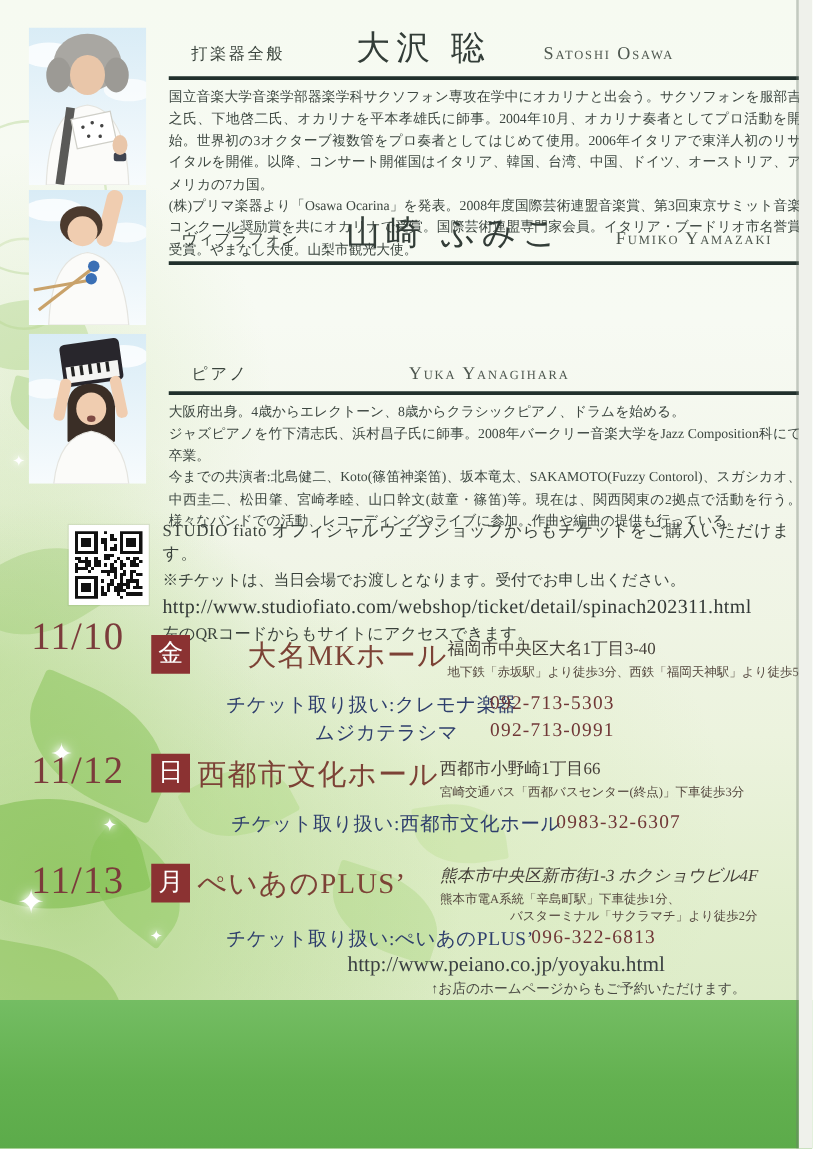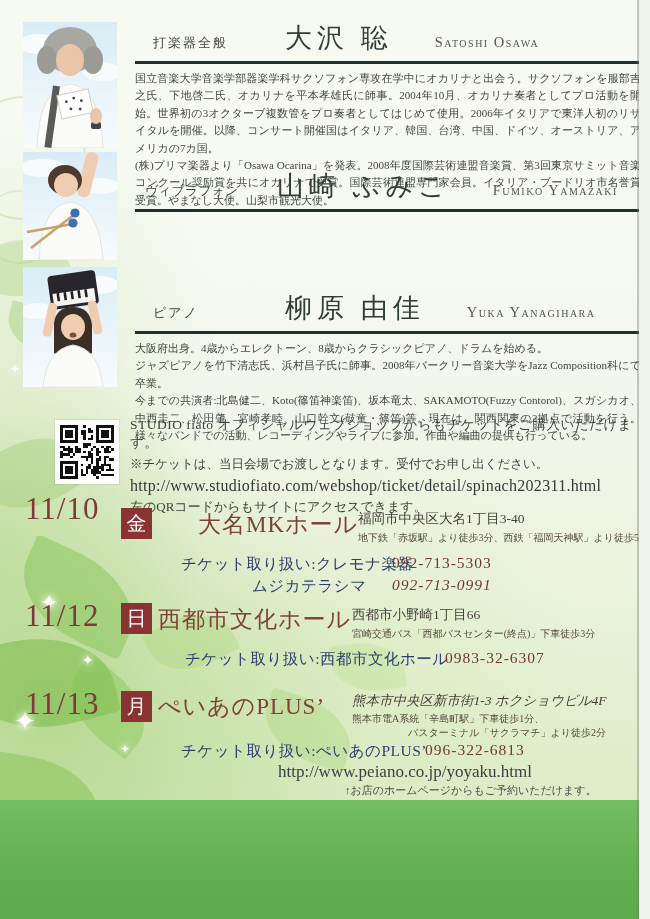--- a/index.html
+++ b/index.html
@@ -161,21 +161,20 @@
     <div class="p-head">
       <span class="p-instrument" style="padding-left:10px;letter-spacing:0;">ヴィブラフォン</span>
       <span class="p-name">山崎 ふみこ</span>
       <span class="p-romaji">Fumiko Yamazaki</span>
     </div>
   </div>
 
   <div class="profile" style="top:290px;">
     <div class="p-head">
       <span class="p-instrument">ピアノ</span>
-      <span class="p-name">柳原 由佳</span>
       <span class="p-romaji">Yuka Yanagihara</span>
     </div>
     <div class="p-bio">大阪府出身。4歳からエレクトーン、8歳からクラシックピアノ、ドラムを始める。
 ジャズピアノを竹下清志氏、浜村昌子氏に師事。2008年バークリー音楽大学をJazz Composition科にて卒業。
 今までの共演者:北島健二、Koto(篠笛神楽笛)、坂本竜太、SAKAMOTO(Fuzzy Contorol)、スガシカオ、中西圭二、松田肇、宮崎孝睦、山口幹文(鼓童・篠笛)等。現在は、関西関東の2拠点で活動を行う。様々なバンドでの活動、レコーディングやライブに参加。作曲や編曲の提供も行っている。</div>
   </div>
 
   <div class="qr-box" style="left:55px;top:420px;width:64px;height:64px;">
     <svg id="qr-top" viewBox="0 0 21 21" width="54" height="54" shape-rendering="crispEdges">
         <rect x="0" y="0" width="21" height="21" fill="#fff"></rect>
@@ -314,21 +313,21 @@
 
   <div>
     <div class="ev-date" style="top:491px;">11/10</div>
     <div class="ev-day" style="top:508px;">金</div>
     <div class="ev-venue" style="top:509px;margin-left:40px;">大名MKホール</div>
     <div class="ev-addr" style="left:358px;top:510px;">福岡市中央区大名1丁目3-40</div>
     <div class="ev-access" style="left:358px;top:531px;">地下鉄「赤坂駅」より徒歩3分、西鉄「福岡天神駅」より徒歩5分</div>
     <div class="tk-label" style="left:181px;top:554px;">チケット取り扱い:クレモナ楽器</div>
     <div class="tk-phone" style="left:392px;top:554px;">092-713-5303</div>
     <div class="tk-label" style="left:252px;top:576px;">ムジカテラシマ</div>
-    <div class="tk-phone" style="left:392px;top:576px;font-style:italic;">092-713-0991</div>
+    <div class="tk-phone" style="left:392px;top:576px;">092-713-0991</div>
   </div>
 
   <div>
     <div class="ev-date" style="top:598px;">11/12</div>
     <div class="ev-day" style="top:603px;">日</div>
     <div class="ev-venue" style="top:604px;">西都市文化ホール</div>
     <div class="ev-addr" style="left:352px;top:606px;">西都市小野崎1丁目66</div>
     <div class="ev-access" style="left:352px;top:627px;">宮崎交通バス「西都バスセンター(終点)」下車徒歩3分</div>
     <div class="tk-label" style="left:185px;top:649px;">チケット取り扱い:西都市文化ホール</div>
     <div class="tk-phone" style="left:445px;top:649px;">0983-32-6307</div>

